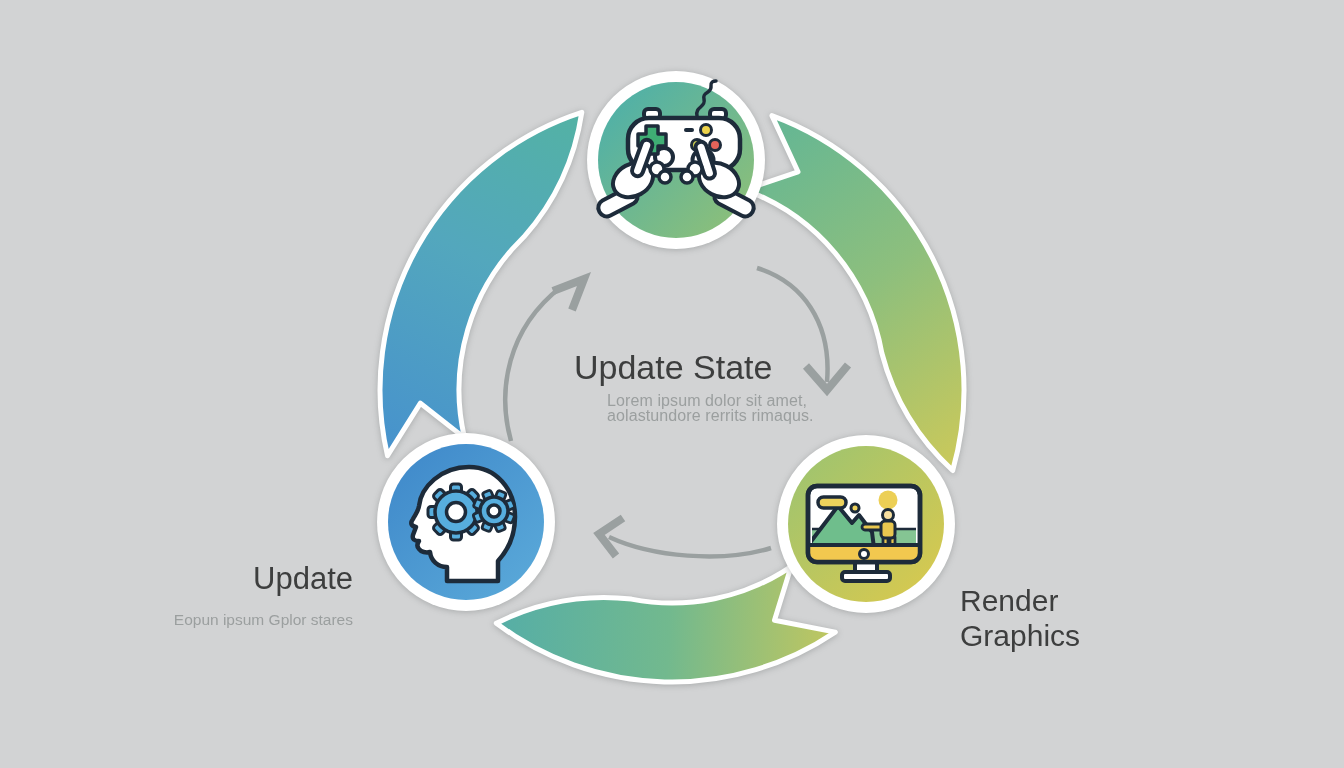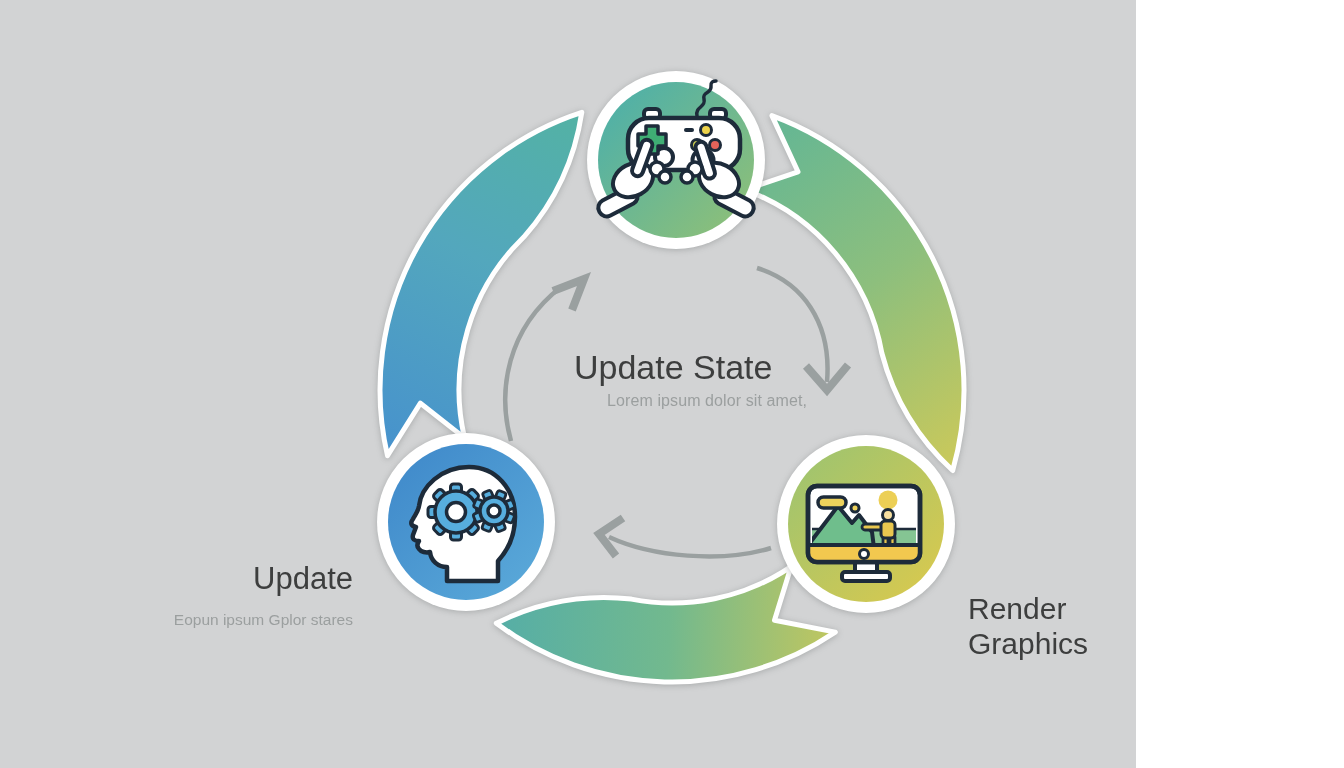--- a/index.html
+++ b/index.html
@@ -1,33 +1,33 @@
 <!DOCTYPE html>
 <html><head>
 <meta charset="utf-8">
 <style>
   html,body{margin:0;padding:0;}
   .stage{
-    position:relative;width:1136px;height:768px;overflow:hidden;
+    position:relative;width:1344px;height:768px;overflow:hidden;
     background:#d2d3d4;
     font-family:"Liberation Sans", sans-serif;
   }
   .stage svg{position:absolute;inset:0;display:block;}
   .soft{filter:drop-shadow(0 1px 3px rgba(90,95,95,.35));}
   .txt{position:absolute;}
   .title{color:#3d3e3e;font-weight:400;}
   .sub{color:#9b9f9f;}
   #center-text{left:574px;top:349px;width:290px;text-align:left;}
   #center-text .title{font-size:34px;line-height:36px;margin:0 0 9px 0;}
   #center-text .sub{font-size:16px;line-height:14.6px;letter-spacing:.1px;margin-left:33px;}
   #input-text{left:110px;top:562px;width:243px;text-align:right;}
   #input-text .title{font-size:31px;line-height:33px;margin:0 0 16px 0;}
   #input-text .sub{font-size:15.5px;line-height:17px;}
   #render-text{left:960px;top:583px;width:150px;text-align:left;}
-  #render-text .title{font-size:30px;line-height:35px;margin:8px;}
+  #render-text .title{font-size:30px;line-height:35px;margin:0;}
 </style>
 </head>
 <body>
 
 <div class="stage">
 
 <svg width="1344" height="768" viewBox="0 0 1344 768">
   <defs>
     <linearGradient id="gradL" gradientUnits="userSpaceOnUse" x1="420" y1="470" x2="595" y2="120">
       <stop offset="0" stop-color="#4792cd"></stop>
@@ -201,20 +201,21 @@
       <circle cx="864" cy="554" r="4.5" fill="#ffffff" stroke-width="3"></circle>
       <rect x="808" y="486" width="112" height="76" rx="9" fill="none" stroke-width="4.5"></rect>
     </g>
   </g>
 </svg>
 
   <div class="txt" id="center-text">
     <div class="title">Update State</div>
     <div class="sub">
       <div>Lorem ipsum dolor sit amet,</div>
+      <div>aolastundore rerrits rimaqus.</div>
     </div>
   </div>
 
   <div class="txt" id="input-text">
     <div class="title">Update</div>
     <div class="sub">
       <div>Eopun ipsum Gplor stares</div>
     </div>
   </div>
 

